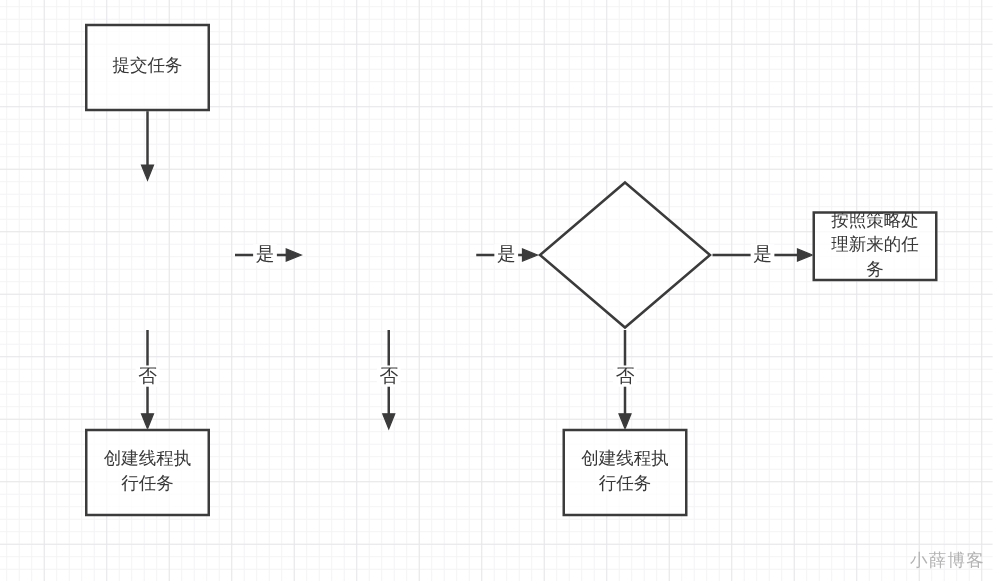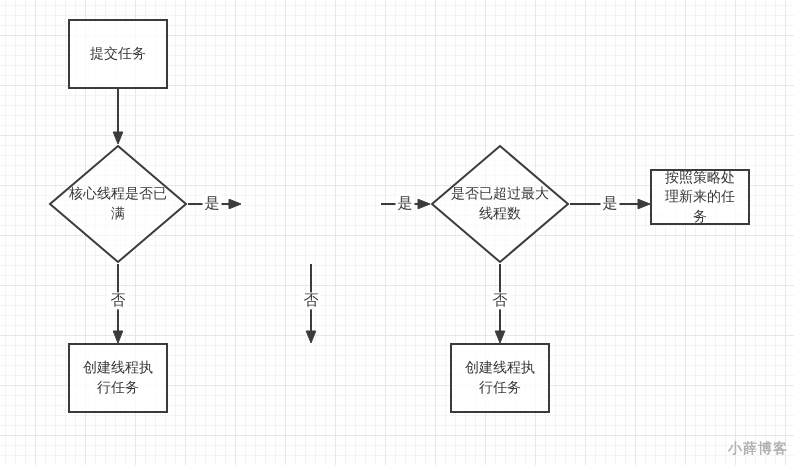--- a/index.html
+++ b/index.html
@@ -64,21 +64,20 @@
     line-height:1.15;
     z-index:3;
   }
   .watermark{
     position:absolute;
     right:6px;
     bottom:7px;
     font-size:14px;
     color:#b3b3b3;
     letter-spacing:1px;
-    font-weight:bold;
   }
 </style>
 </head>
 <body>
 
 <div class="canvas">
 
   <svg class="connectors">
 
     <line x1="118" y1="88" x2="118" y2="133"></line>
@@ -100,33 +99,26 @@
     <polygon points="311,343 306.2,331 315.8,331"></polygon>
 
     <line x1="500" y1="264" x2="500" y2="332"></line>
     <polygon points="500,343 495.2,331 504.8,331"></polygon>
   </svg>
 
   <div class="node rect" style="left:68px;top:19px;width:100px;height:70px">
     <div class="label">提交任务</div>
   </div>
 
-  <div class="node diamond" style="left:48px;top:144px;width:140px;height:120px">
-    <svg class="diamond-shape" viewBox="0 0 140 120" preserveAspectRatio="none">
-      <polygon points="70,2 138,60 70,118 2,60"></polygon>
-    </svg>
-    <div class="label">核心线程是否已满</div>
-  </div>
 
 
   <div class="node diamond" style="left:430px;top:144px;width:140px;height:120px">
     <svg class="diamond-shape" viewBox="0 0 140 120" preserveAspectRatio="none">
       <polygon points="70,2 138,60 70,118 2,60"></polygon>
     </svg>
-    <div class="label">是否已超过最大线程数</div>
   </div>
 
   <div class="node rect" style="left:650px;top:169px;width:100px;height:56px">
     <div class="label">按照策略处理新来的任务</div>
   </div>
 
   <div class="node rect" style="left:68px;top:343px;width:100px;height:70px">
     <div class="label">创建线程执行任务</div>
   </div>
 

